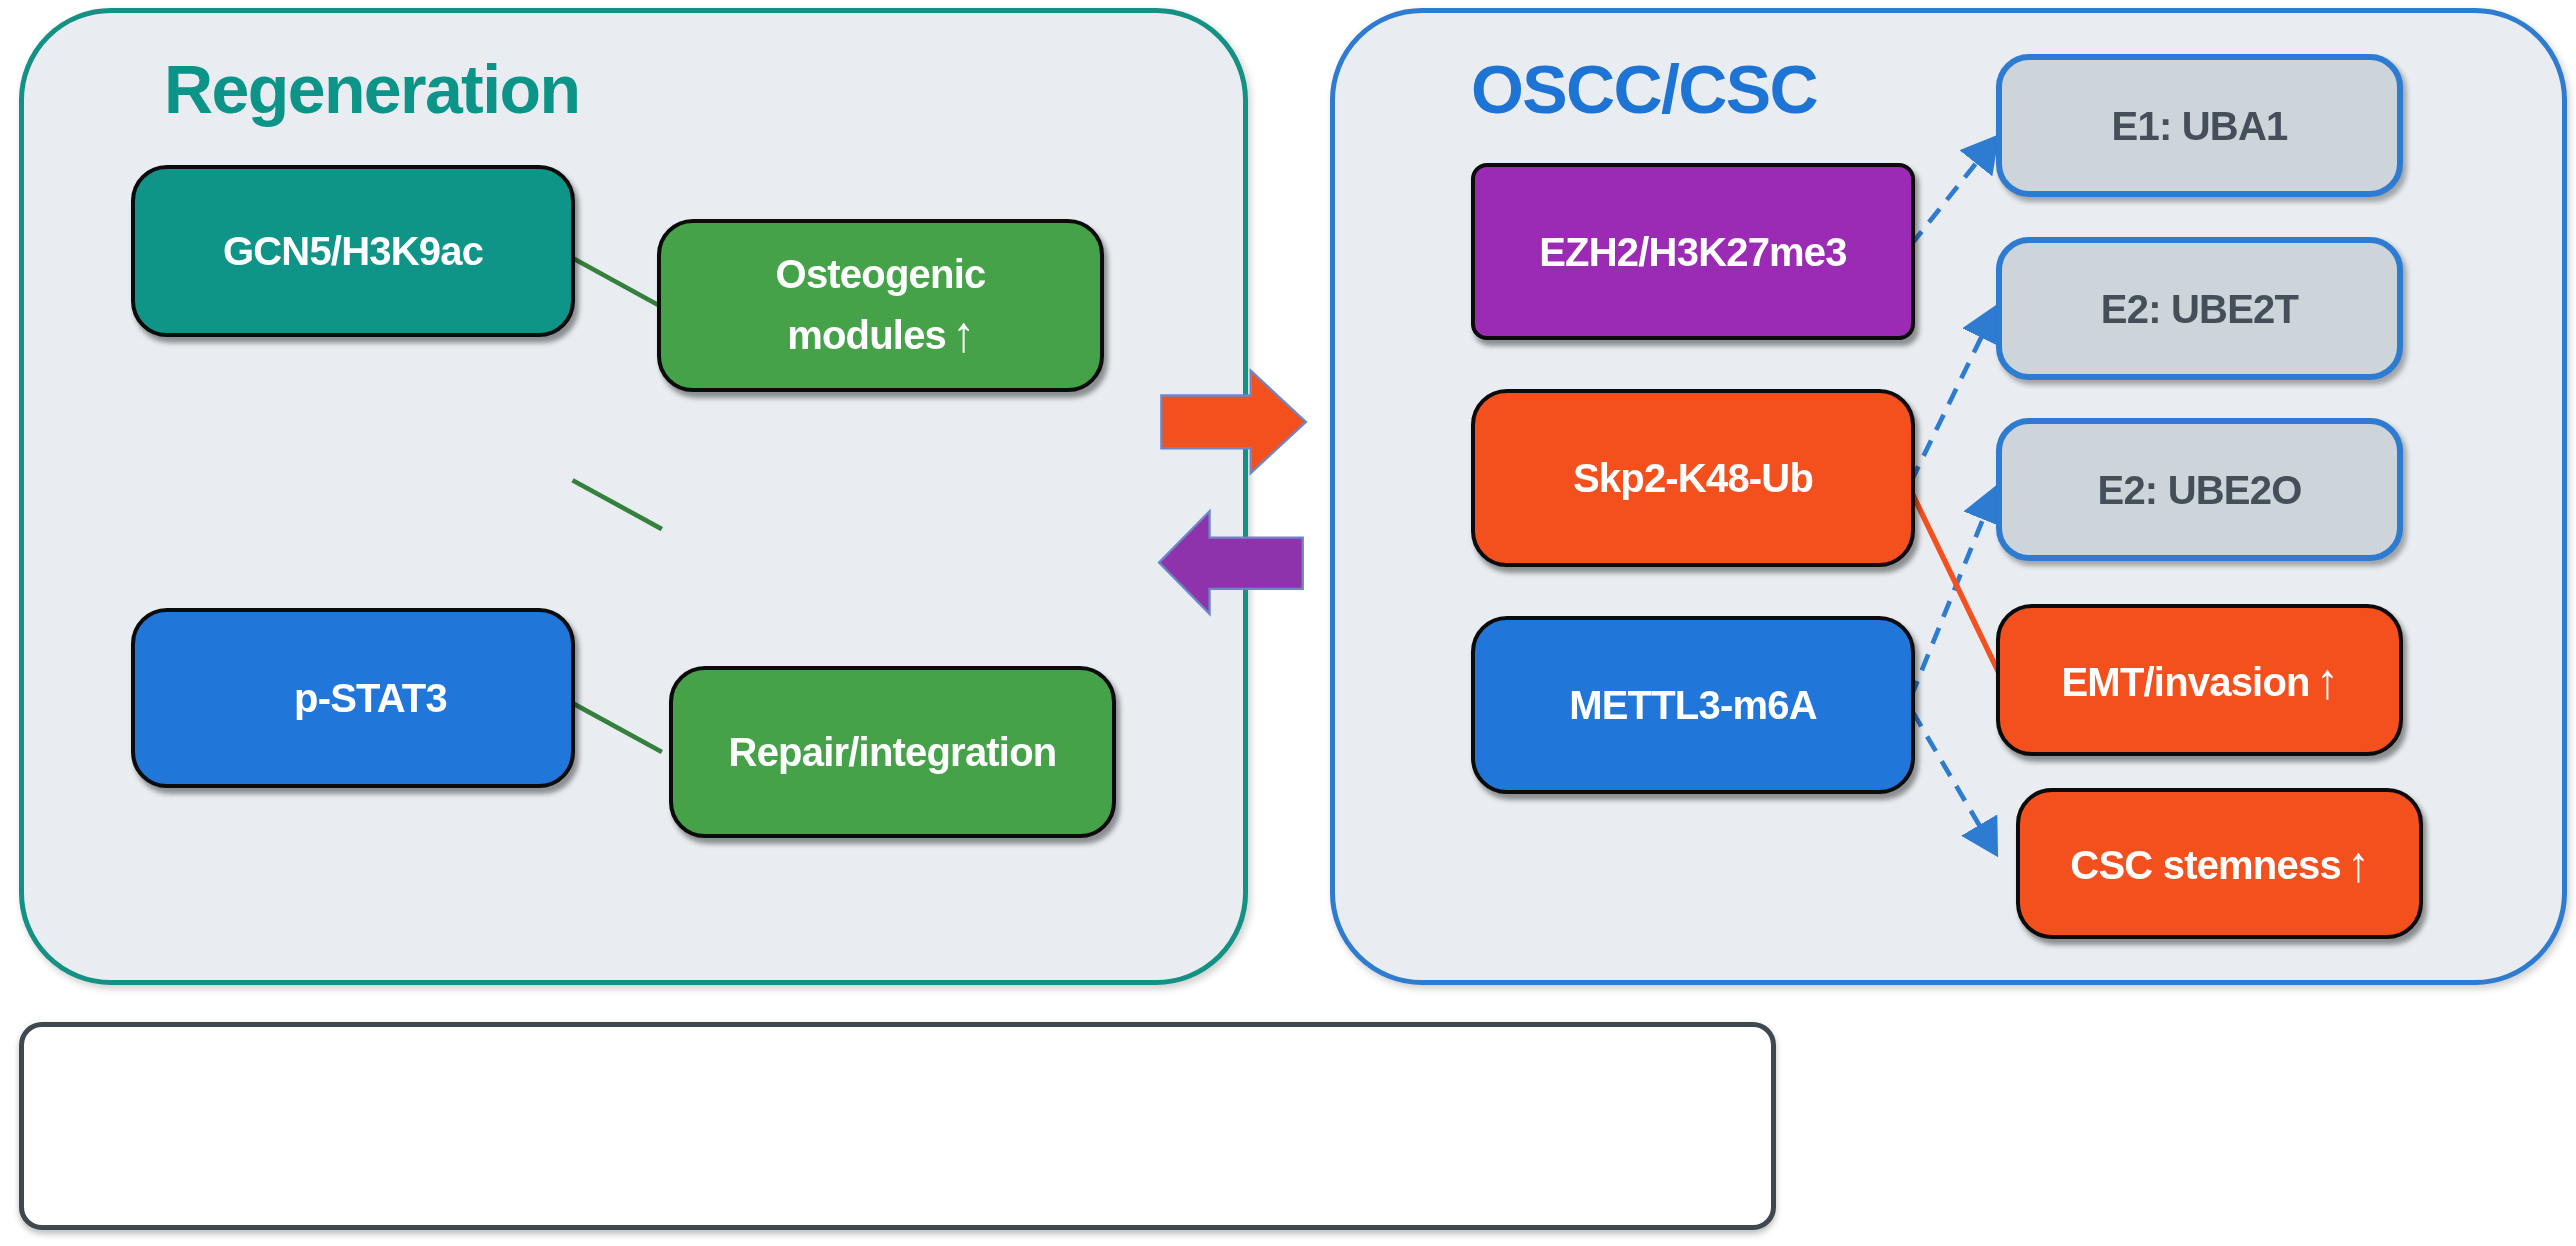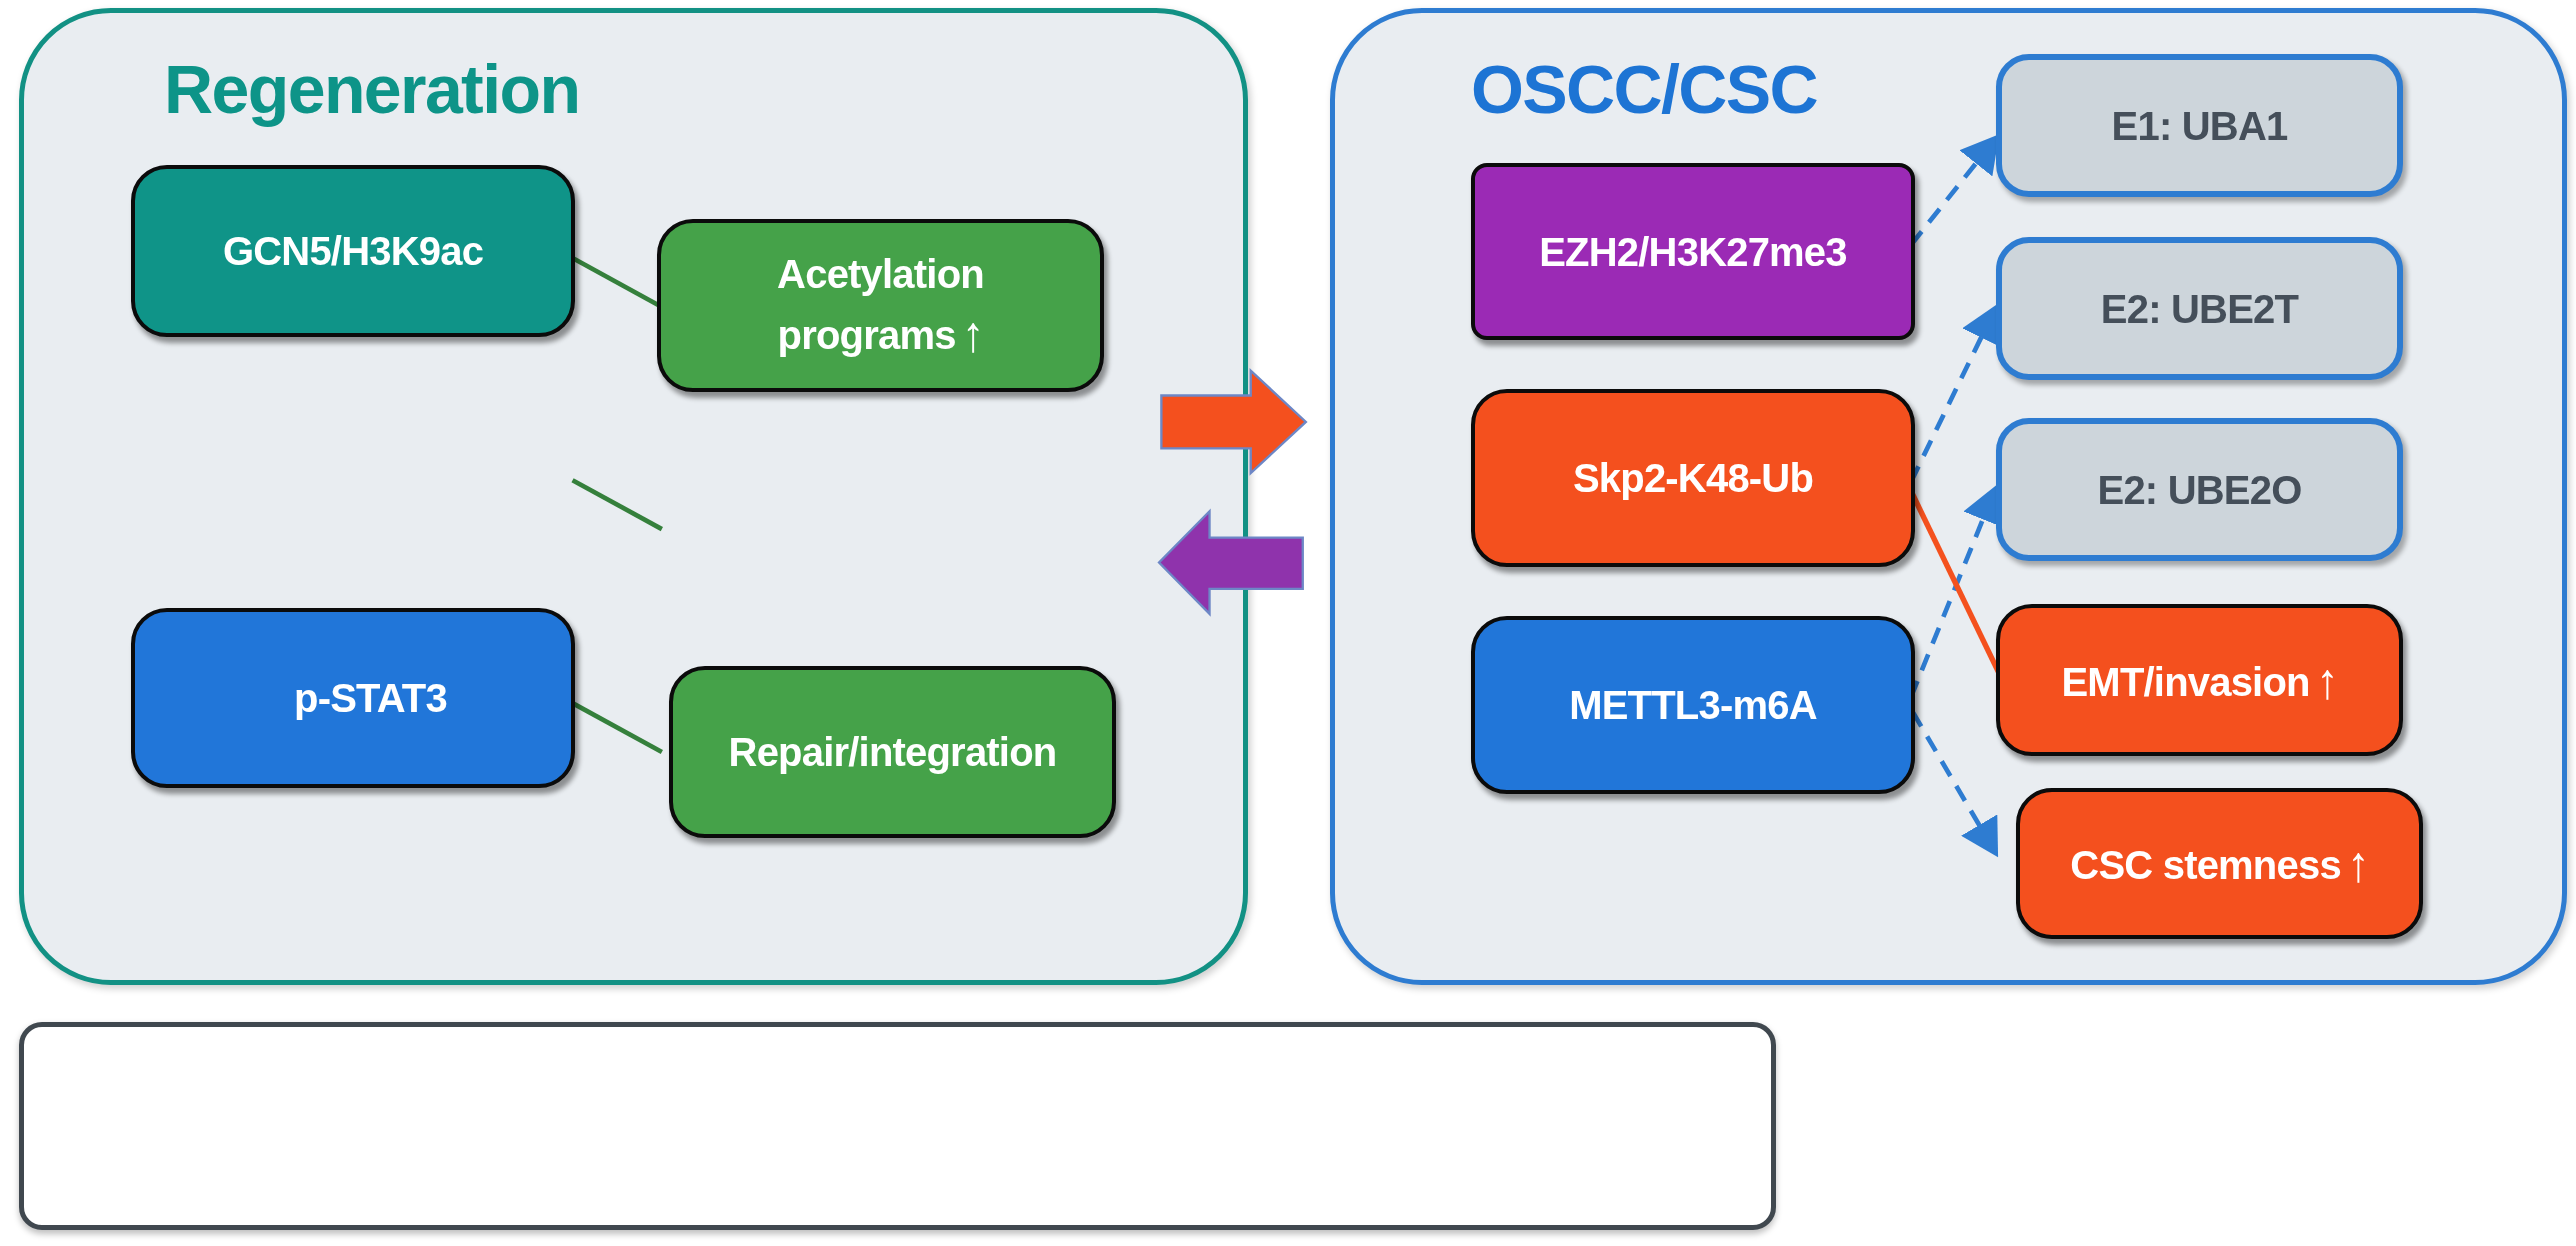--- a/index.html
+++ b/index.html
@@ -88,21 +88,21 @@
   </svg>
 
   <div class="node gcn5" style="background-color: rgb(15, 148, 136);">
     <div class="inner"><span>GCN5/H3K9ac</span></div>
   </div>
   <div class="node pstat3" style="background-color: rgb(33, 118, 217); padding-left: 35px;">
     <div class="inner"><span>p-STAT3</span></div>
   </div>
 
   <div class="node osteo outcome-wrap" style="background-color: rgb(69, 162, 73);">
-    <div class="inner"><span>Acetylation programs</span><span class="up">↑</span></div>
+    <div class="inner"><span>Osteogenic modules</span><span class="up">↑</span></div>
   </div>
   <div class="node repair" style="background-color: rgb(69, 162, 73);">
     <div class="inner"><span>Repair/integration</span></div>
   </div>
 
   <div class="node ezh2" style="background-color: rgb(155, 42, 181);">
     <div class="inner"><span>EZH2/H3K27me3</span></div>
   </div>
   <div class="node skp2" style="background-color: rgb(244, 80, 30);">
     <div class="inner"><span>Skp2-K48-Ub</span></div>

